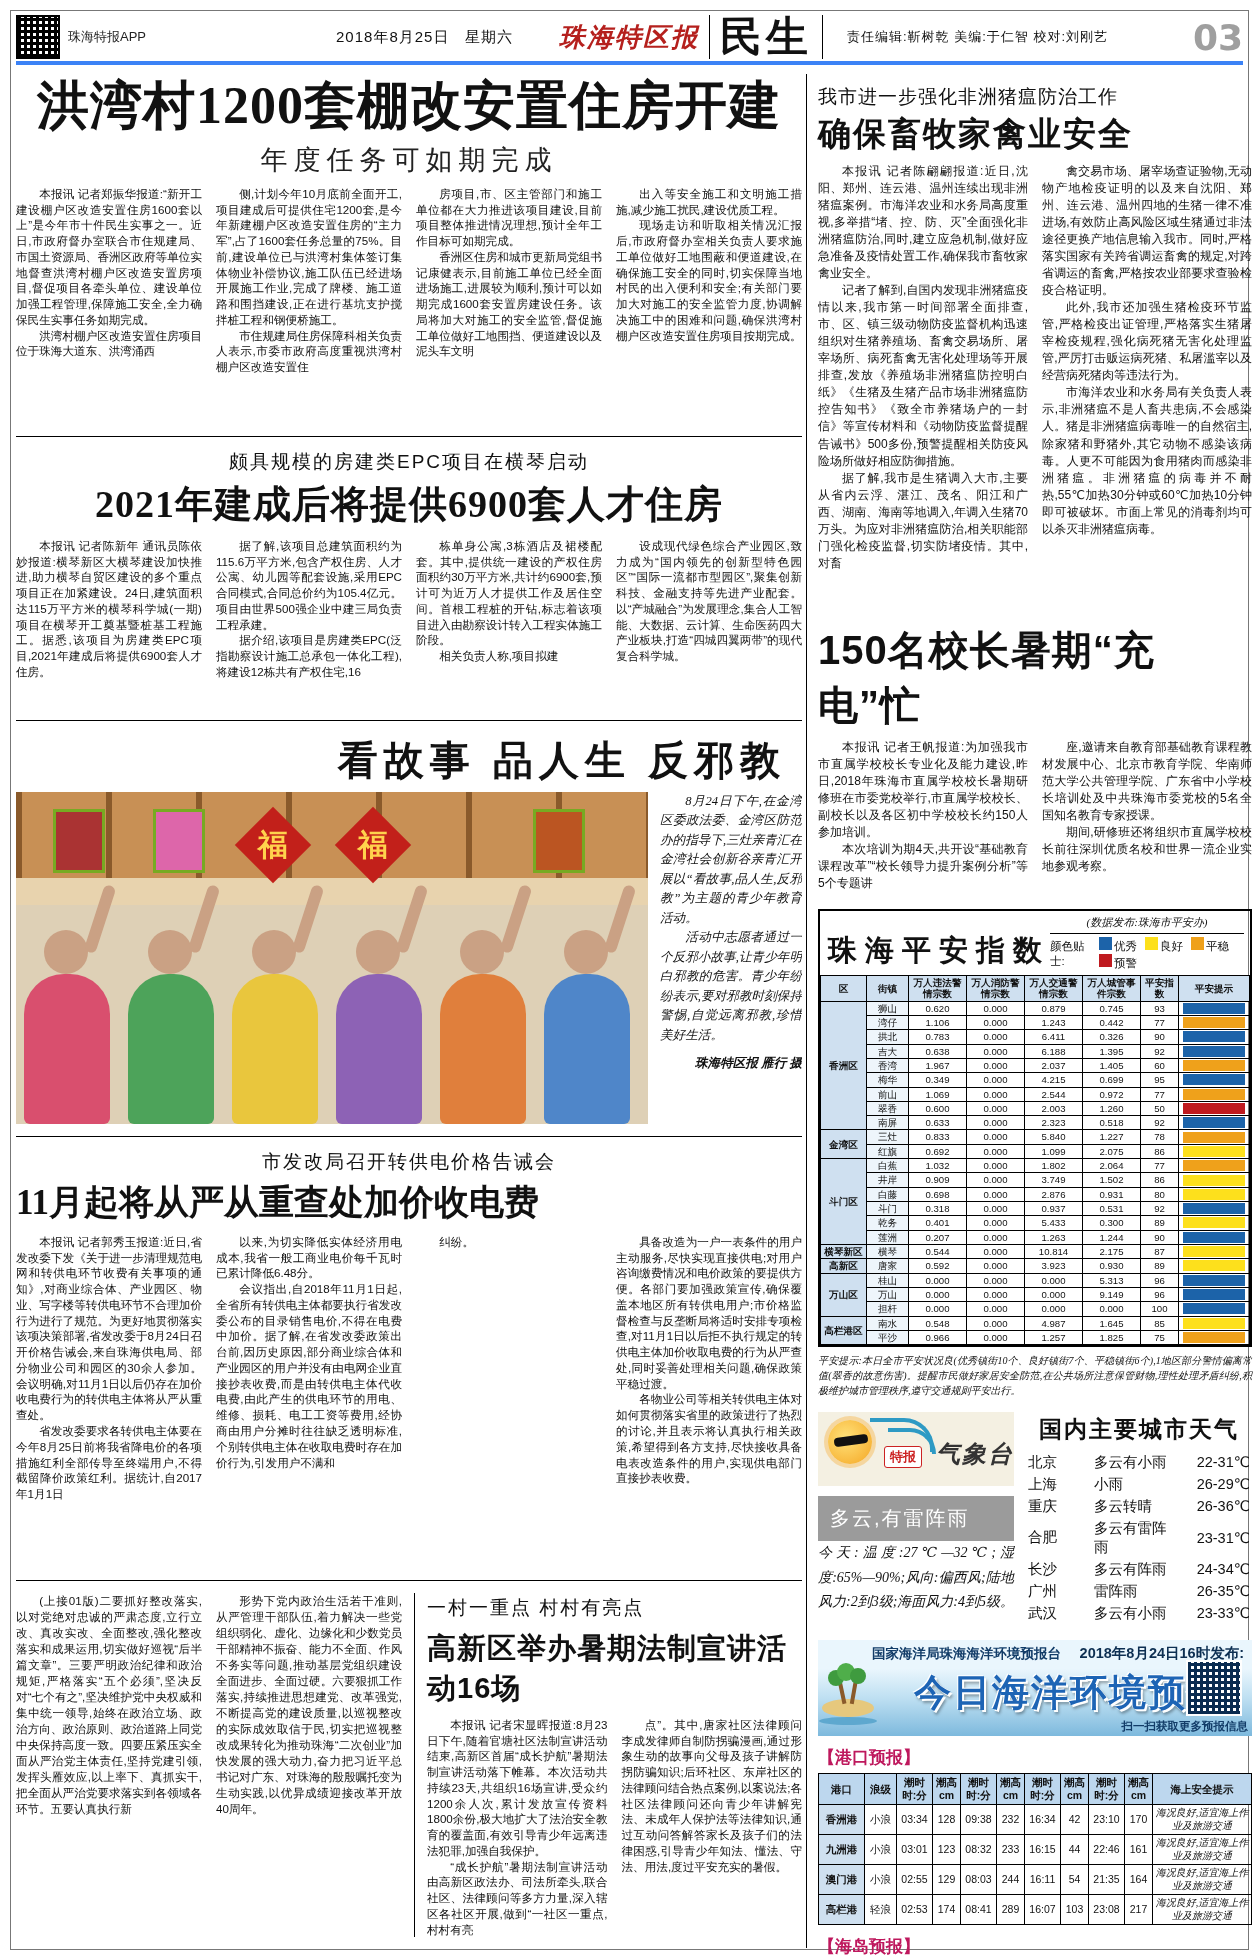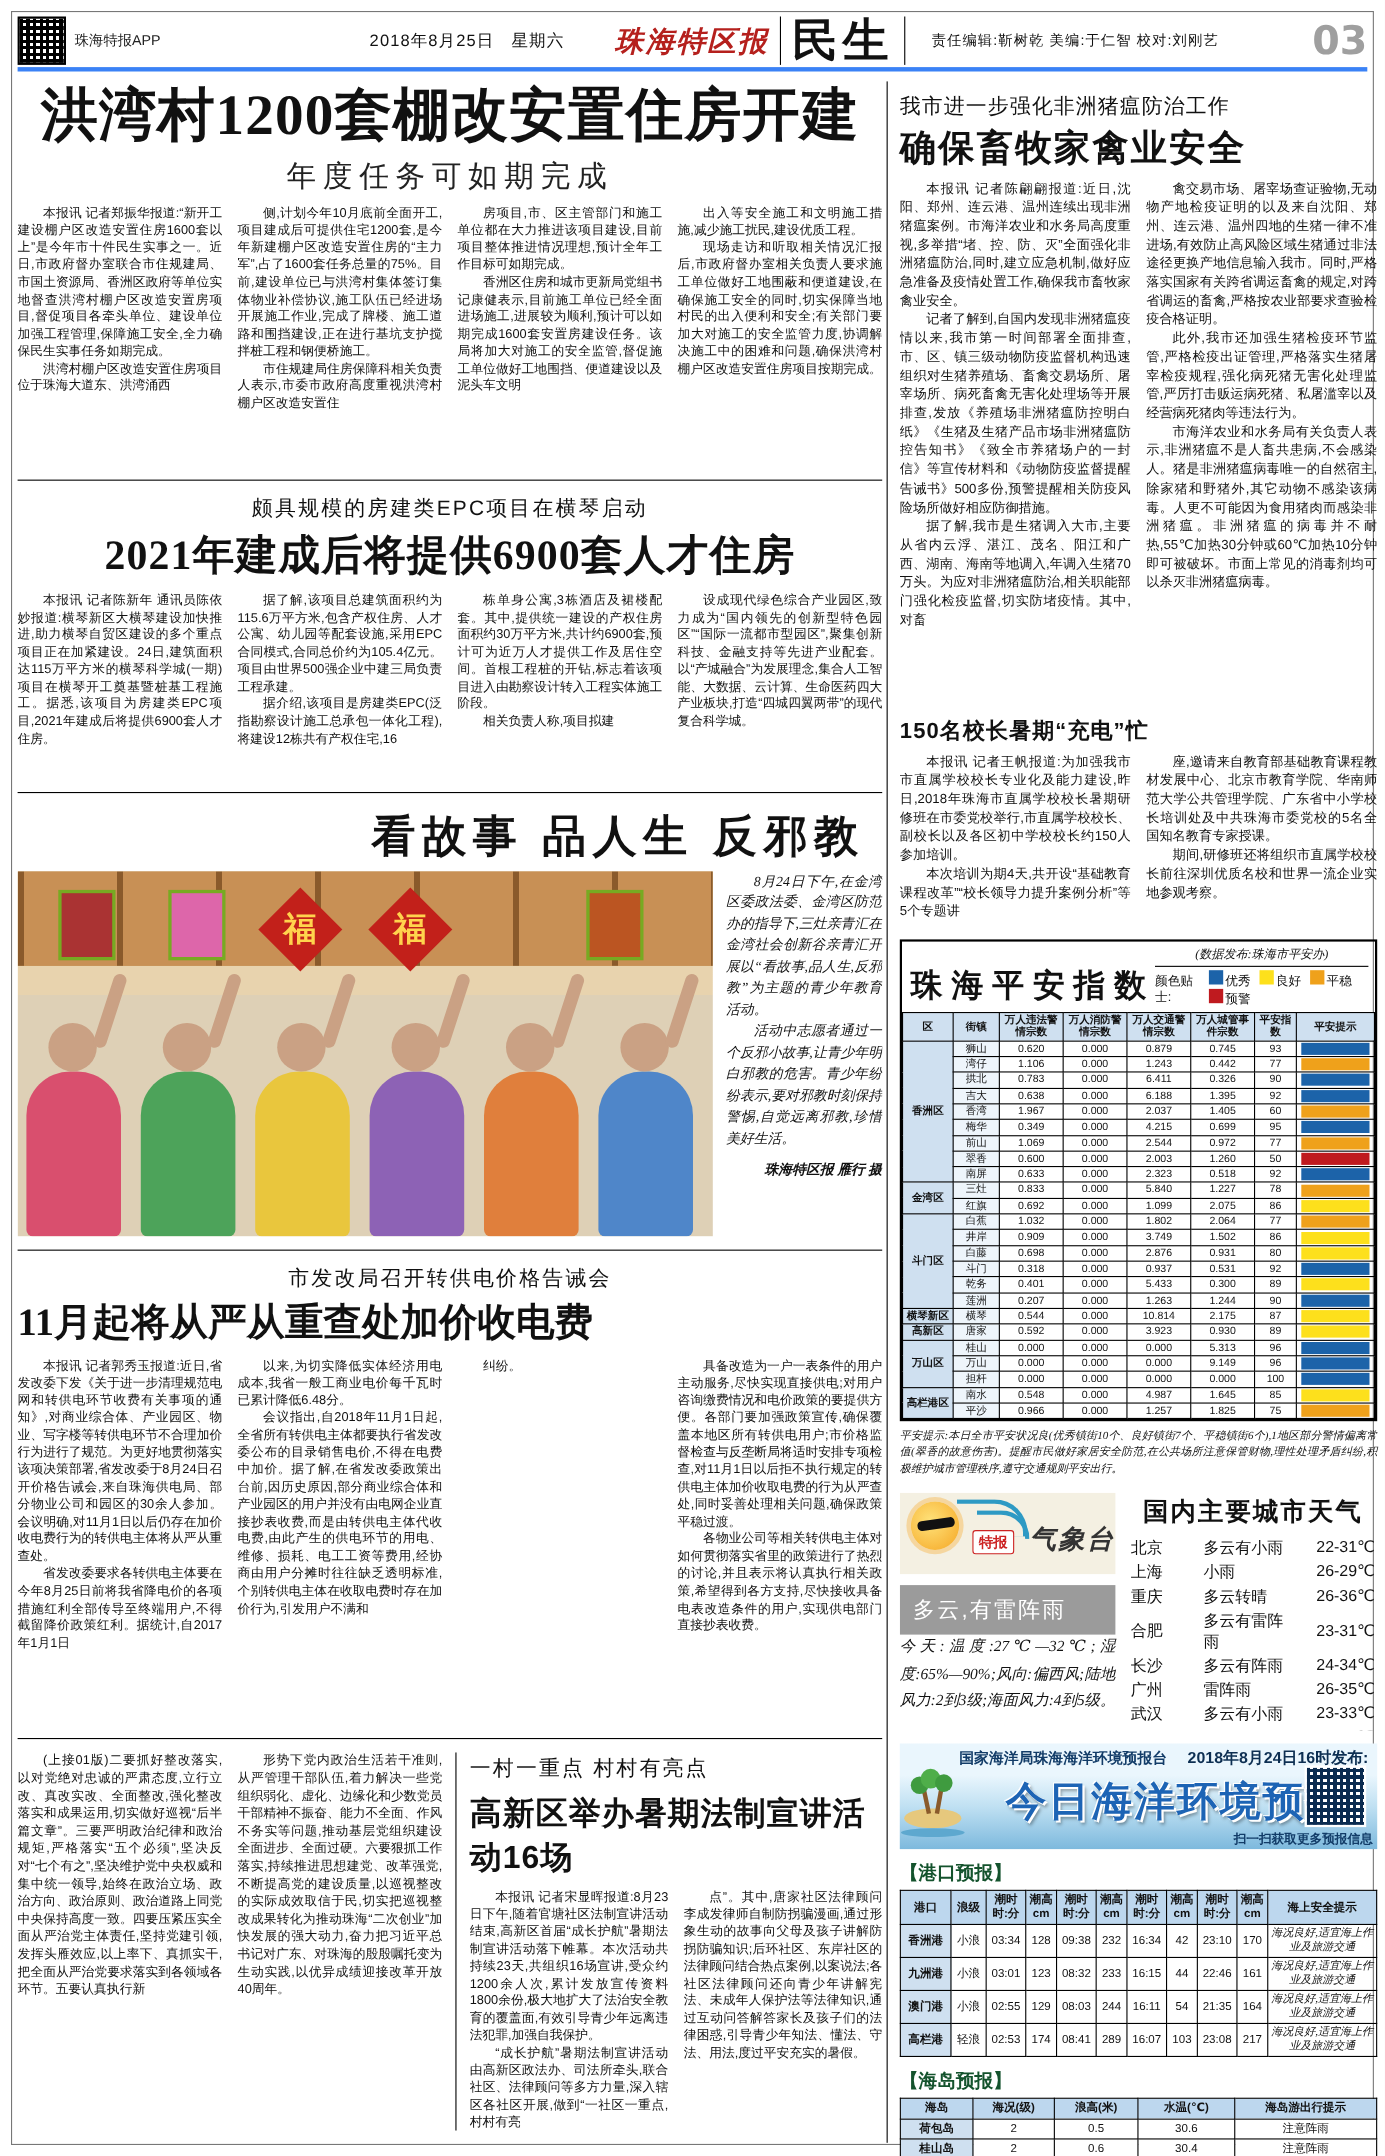--- a/index.html
+++ b/index.html
@@ -71,21 +71,21 @@
   .bottom-vr{width:1px;background:#000;flex:none;}
   .gaoxin{flex:1;padding-left:12px;}
   .gaoxin .kicker{font-size:19px;text-align:left;margin:2px 0 8px;}
   .headline-md{font-size:29px;font-weight:900;letter-spacing:1px;margin:2px 0 6px;}
   .gaoxin .art-body .col{font-size:11.6px;}
   .h-gaoxin{height:246px;}
 
   
   .r-kicker{font-size:19px;letter-spacing:1px;margin:14px 0 2px;}
   .headline-swine{font-size:33px;font-weight:900;letter-spacing:2px;margin:2px 0 6px;}
-  .headline-principals{font-size:20px;font-weight:900;letter-spacing:1px;margin:36px 0 4px;}
+  .headline-principals{font-size:40px;font-weight:900;letter-spacing:1px;margin:8px 0 4px;}
   .rbody{display:flex;gap:14px;overflow:hidden;margin-top:6px;}
   .rbody .col{flex:1;font-size:12px;line-height:1.42;text-align:justify;}
   .rbody p{margin:0;text-indent:2em;}
   .h-swine{height:452px;} .h-principals{height:150px;}
 
   
   .safety-box{border:2px solid #000;margin-top:20px;}
   .safety-head{display:flex;align-items:flex-end;padding:4px 6px 4px 8px;}
   .safety-title{font-size:29px;font-weight:900;letter-spacing:8px;white-space:nowrap;}
   .safety-meta{margin-left:auto;text-align:left;}
@@ -129,21 +129,21 @@
   .banner{margin-top:12px;height:96px;position:relative;overflow:hidden;
     background:linear-gradient(180deg,#eaf6fd 0 30%,#bfe0f2 60%,#7db9dd);}
   .banner .issuer{position:absolute;left:54px;top:5px;font-size:13.5px;font-weight:bold;color:#123c68;}
   .banner .issued{position:absolute;right:8px;top:4px;font-size:14.5px;font-weight:bold;color:#0d2f52;}
   .banner .big{position:absolute;left:96px;top:28px;font-size:37px;font-weight:900;color:#1d64b5;
     letter-spacing:2px;text-shadow:2px 2px 0 #fff,-1px -1px 0 #fff,3px 4px 3px rgba(0,0,0,.35);}
   .banner .hint{position:absolute;right:4px;bottom:2px;font-size:11.5px;font-weight:bold;color:#123c68;}
   .banner .bqr{position:absolute;right:10px;top:20px;width:52px;height:52px;background:
     repeating-linear-gradient(0deg,#0a2b50 0 3px,transparent 3px 6px),
     repeating-linear-gradient(90deg,#0a2b50 0 3px,#fff 3px 6px);border:2px solid #fff;}
-  .sea-label{font-size:17px;font-weight:900;color:#14532d;margin:10px 0 4px;}
+  .sea-label{font-size:17px;font-weight:900;color:#be185d;margin:10px 0 4px;}
   table.marine{width:100%;border-collapse:collapse;table-layout:fixed;font-size:10.5px;}
   table.marine th,table.marine td{border:1px solid #000;text-align:center;padding:2px 1px;line-height:1.25;}
   table.marine th{background:#bdd7ee;font-weight:bold;}
   table.marine td.rh{background:#cfe0f0;font-weight:bold;}
   table.marine td.tip{font-family:"Liberation Serif","DejaVu Serif",serif;font-style:italic;font-size:10px;}
   table.island th{background:#bdd7ee;}
   table.island td{background:#fff;}
 </style>
 </head>
 <body>

